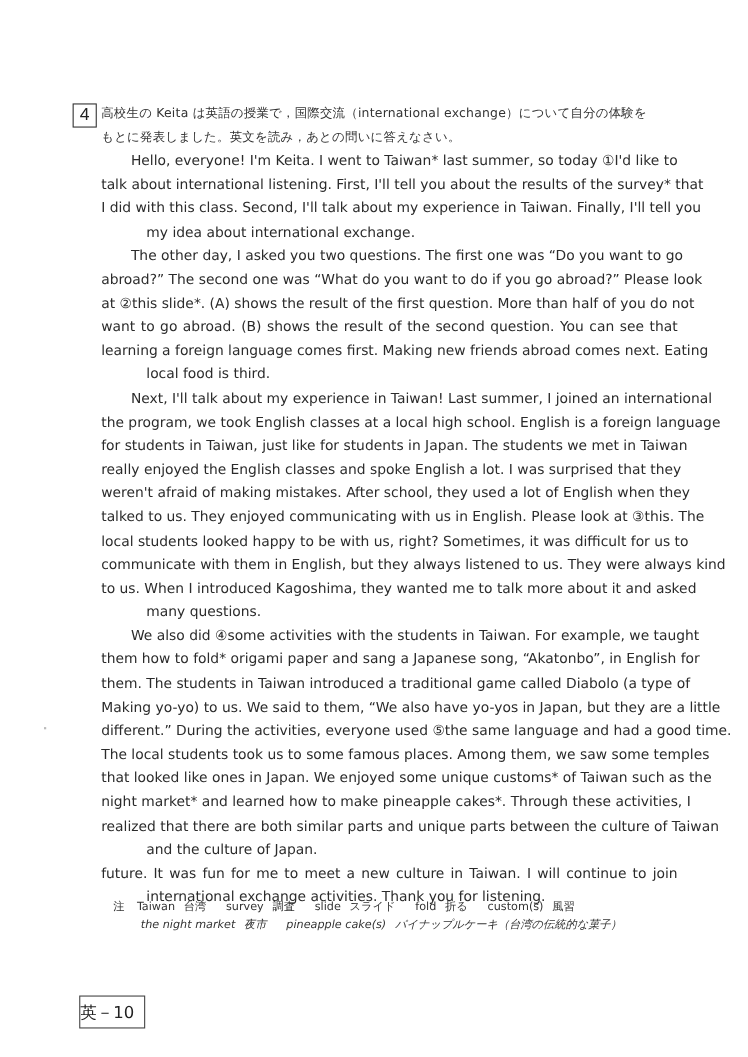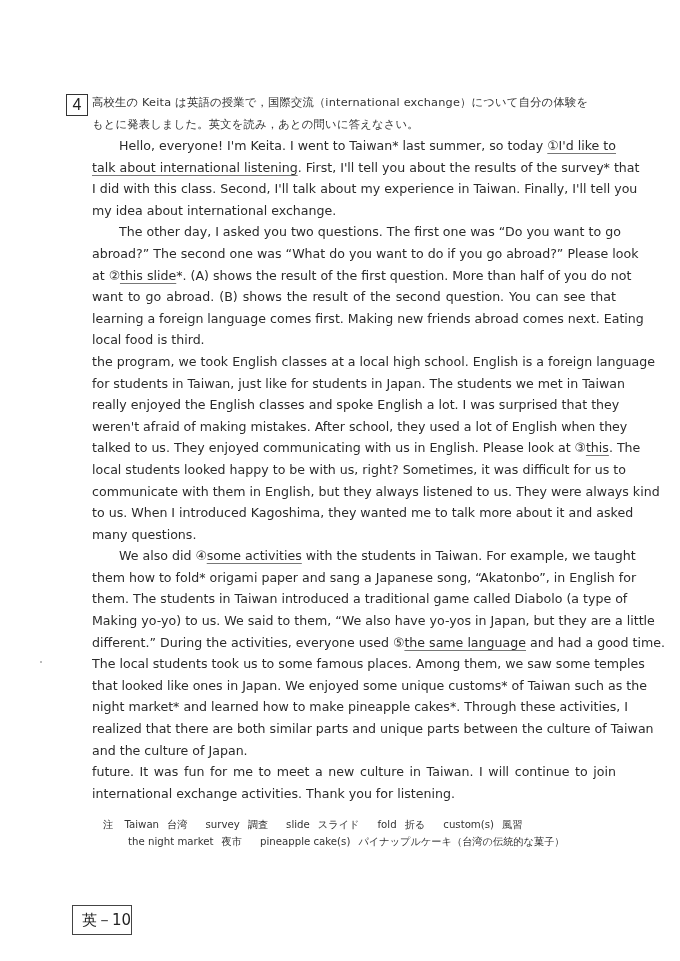--- a/index.html
+++ b/index.html
@@ -5,50 +5,51 @@
   html, body { margin:0; padding:0; background:#ffffff; }
   body { width:680px; height:961px; position:relative; overflow:hidden;
          font-family:"DejaVu Sans","Liberation Sans",sans-serif; color:#2b2b2b; }
   .qnum { position:absolute; left:66px; top:94px; width:20px; height:20px;
           border:1.5px solid #333; font-size:16px; line-height:20px; text-align:center;
           font-family:"Liberation Sans",sans-serif; color:#222; }
   .intro { position:absolute; left:92px; width:525px; font-size:11.3px; letter-spacing:0.2px; white-space:nowrap; color:#333; }
   .text { position:absolute; left:92px; width:524px; }
   .line { height:21.6px; line-height:21.6px; font-size:12.6px; white-space:nowrap;
           text-align:justify; text-align-last:justify; letter-spacing:0px; }
-  .line.last { text-align-last:left; }
+  .line.last { text-align-last:left;margin-left:41px; }
   .line.indent { padding-left:27px; }
-  .u { text-decoration:underline; text-decoration-thickness:1px; text-underline-offset:3px; text-decoration-color:#777; }
+  .u { text-decoration-thickness:1px; text-underline-offset:3px; text-decoration-color:#777; }
   .i { }
   .notes { position:absolute; left:103px; top:816px; font-size:10.2px; color:#333; white-space:nowrap; line-height:17px; }
   .notes .row span { margin-right:18px; }
   .notes .row span.k { margin-right:8px; }
-  .notes .row2 { padding-left:25px; }
+  .notes .row2 { padding-left:25px;font-style:italic; }
   .pagebox { position:absolute; left:72px; top:905px; width:58px; height:28px; border:1.3px solid #444;
-             font-size:15px; line-height:28px; text-align:right; color:#222; font-family:"DejaVu Sans",sans-serif; }
+             font-size:15px; line-height:28px; text-align:left; color:#222; font-family:"DejaVu Sans",sans-serif; }
   .mark { position:absolute; left:40px; top:661px; width:2px; height:2px; background:#bbb; }
 </style>
 </head>
 <body>
 
 <div class="qnum">4</div>
 <div class="intro" style="top:95px;">高校生の Keita は英語の授業で，国際交流（international exchange）について自分の体験を</div>
 <div class="intro" style="top:117px;">もとに発表しました。英文を読み，あとの問いに答えなさい。</div>
 
 <div class="text" id="passage" style="top:135px;">
     <div class="line indent"><span>Hello, everyone!  I'm Keita.  I went to Taiwan* last summer, so today </span><span class="u">①I'd like to</span></div>
     <div class="line"><span class="u">talk about international listening</span><span>.  First, I'll tell you about the results of the survey* that</span></div>
     <div class="line"><span>I did with this class.  Second, I'll talk about my experience in Taiwan.  Finally, I'll tell you</span></div>
     <div class="line last"><span>my idea about international exchange.</span></div>
     <div class="line indent"><span>The other day, I asked you two questions.  The first one was “Do you want to go</span></div>
     <div class="line"><span>abroad?”  The second one was “What do you want to do if you go abroad?”  Please look</span></div>
     <div class="line"><span>at ②</span><span class="u">this slide</span><span>*.  (A) shows the result of the first question.  More than half of you do not</span></div>
     <div class="line"><span>want to go abroad.  (B) shows the result of the second question.  You can see that</span></div>
     <div class="line"><span>learning a foreign language comes first.  Making new friends abroad comes next.  Eating</span></div>
     <div class="line last"><span>local food is third.</span></div>
+    <div class="line indent"><span>Next, I'll talk about my experience in Taiwan!  Last summer, I joined an international</span></div>
     <div class="line"><span>the program, we took English classes at a local high school.  English is a foreign language</span></div>
     <div class="line"><span>for students in Taiwan, just like for students in Japan.  The students we met in Taiwan</span></div>
     <div class="line"><span>really enjoyed the English classes and spoke English a lot.  I was surprised that they</span></div>
     <div class="line"><span>weren't afraid of making mistakes.  After school, they used a lot of English when they</span></div>
     <div class="line"><span>talked to us.  They enjoyed communicating with us in English.  Please look at ③</span><span class="u">this</span><span>.  The</span></div>
     <div class="line"><span>local students looked happy to be with us, right?  Sometimes, it was difficult for us to</span></div>
     <div class="line"><span>communicate with them in English, but they always listened to us.  They were always kind</span></div>
     <div class="line"><span>to us.  When I introduced Kagoshima, they wanted me to talk more about it and asked</span></div>
     <div class="line last"><span>many questions.</span></div>
     <div class="line indent"><span>We also did ④</span><span class="u">some activities</span><span> with the students in Taiwan.  For example, we taught</span></div>

